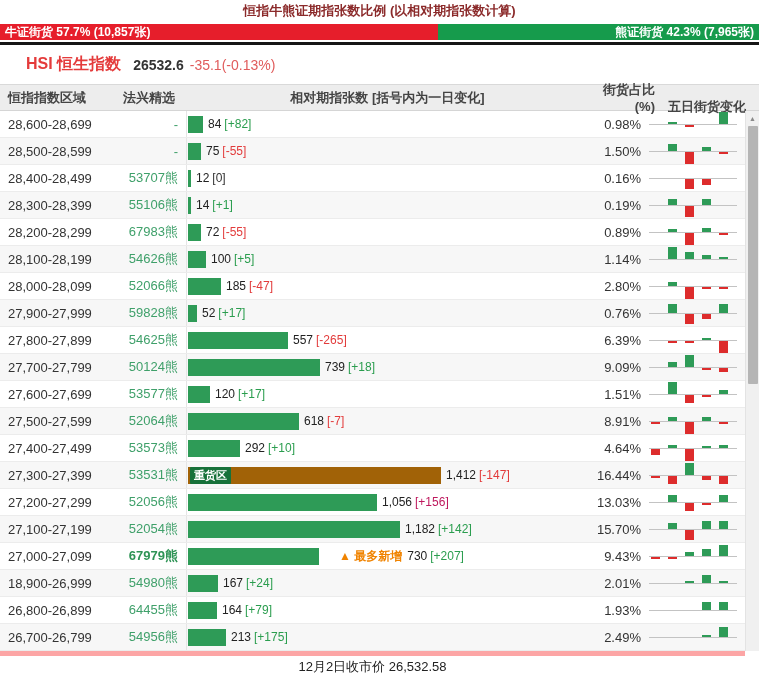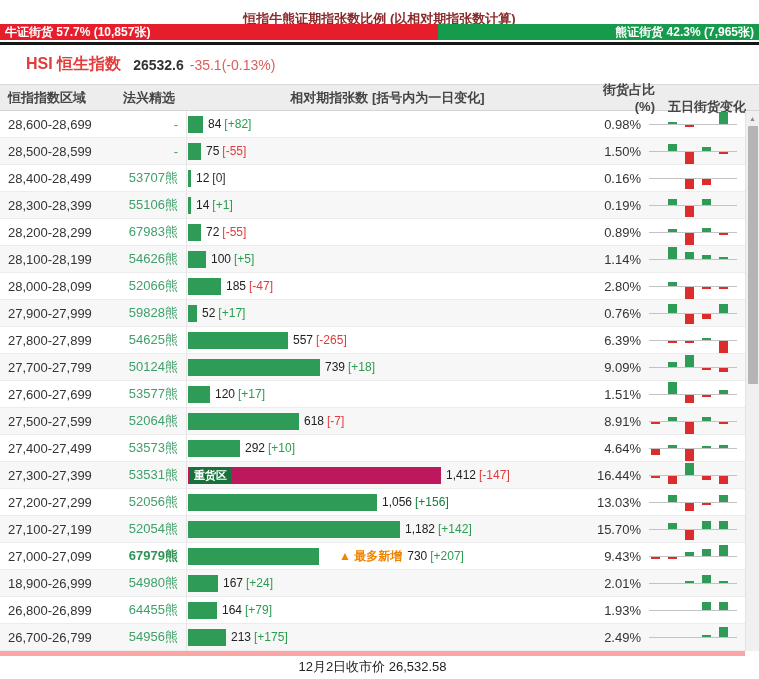--- a/index.html
+++ b/index.html
@@ -7,21 +7,21 @@
   body {
     width:759px; height:679px; overflow:hidden;
     font-family:"Liberation Sans","DejaVu Sans",sans-serif;
     color:#333; position:relative;
   }
   .page { width:759px; }
 
   
   .page-title {
     text-align:center; font-size:13px; font-weight:bold;
-    color:#8b2a2a; padding-top:10px; height:24px; line-height:18px;
+    color:#8b2a2a; padding-top:2px; height:24px; line-height:18px;
   }
   .ratio-bar { display:flex; height:16px; width:759px; }
   .ratio-seg { height:16px; display:flex; align-items:center; overflow:hidden; }
   .ratio-seg span { color:#fff; font-size:12px; font-weight:bold; white-space:nowrap; }
   .ratio-bull { justify-content:flex-start; }
   .ratio-bull span { padding-left:5px; }
   .ratio-bear { justify-content:flex-end; flex:1; }
   .ratio-bear span { padding-right:5px; }
   .black-divider { height:3px; background:#161616; margin-top:2px; }
 
@@ -348,21 +348,21 @@
                 <div class="sbar" style="left: 36px; height: 12px; background: rgb(221, 44, 44); top: 14px;"></div>
                 <div class="sbar" style="left: 53px; height: 2px; background: rgb(46, 155, 87); top: 11px;"></div>
                 <div class="sbar" style="left: 70px; height: 3px; background: rgb(46, 155, 87); top: 10px;"></div>
               </div>
             </div>
           </div>
           <div class="trow alt">
             <div class="c-region">27,300-27,399</div>
             <div class="c-code">53531熊</div>
             <div class="c-bar">
-              <div class="oi-bar" style="width: 253px; background: #be185d;">
+              <div class="oi-bar" style="width: 253px; background: #a16207;">
                 <span class="zone-chip">重货区</span>
               </div>
               <span class="bar-label">1,412<span class="delta" style="color: rgb(226, 59, 59);">[-147]</span></span>
             </div>
             <div class="c-pct">16.44%</div>
             <div class="c-spark">
               <div class="spark">
                 <div class="base"></div>
                 <div class="sbar" style="left: 2px; height: 2px; background: rgb(221, 44, 44); top: 14px;"></div>
                 <div class="sbar" style="left: 19px; height: 8px; background: rgb(221, 44, 44); top: 14px;"></div>
@@ -370,21 +370,21 @@
                 <div class="sbar" style="left: 53px; height: 4px; background: rgb(221, 44, 44); top: 14px;"></div>
                 <div class="sbar" style="left: 70px; height: 8px; background: rgb(221, 44, 44); top: 14px;"></div>
               </div>
             </div>
           </div>
           <div class="trow">
             <div class="c-region">27,200-27,299</div>
             <div class="c-code">52056熊</div>
             <div class="c-bar">
               <div class="oi-bar" style="width: 189px; background: rgb(46, 155, 87);"></div>
-              <span class="bar-label">1,056<span class="delta" style="color: #15803d;">[+156]</span></span>
+              <span class="bar-label">1,056<span class="delta" style="color: #be185d;">[+156]</span></span>
             </div>
             <div class="c-pct">13.03%</div>
             <div class="c-spark">
               <div class="spark">
                 <div class="base"></div>
                 <div class="sbar" style="left: 19px; height: 7px; background: rgb(46, 155, 87); top: 6px;"></div>
                 <div class="sbar" style="left: 36px; height: 8px; background: rgb(221, 44, 44); top: 14px;"></div>
                 <div class="sbar" style="left: 53px; height: 2px; background: rgb(221, 44, 44); top: 14px;"></div>
                 <div class="sbar" style="left: 70px; height: 7px; background: rgb(46, 155, 87); top: 6px;"></div>
               </div>

